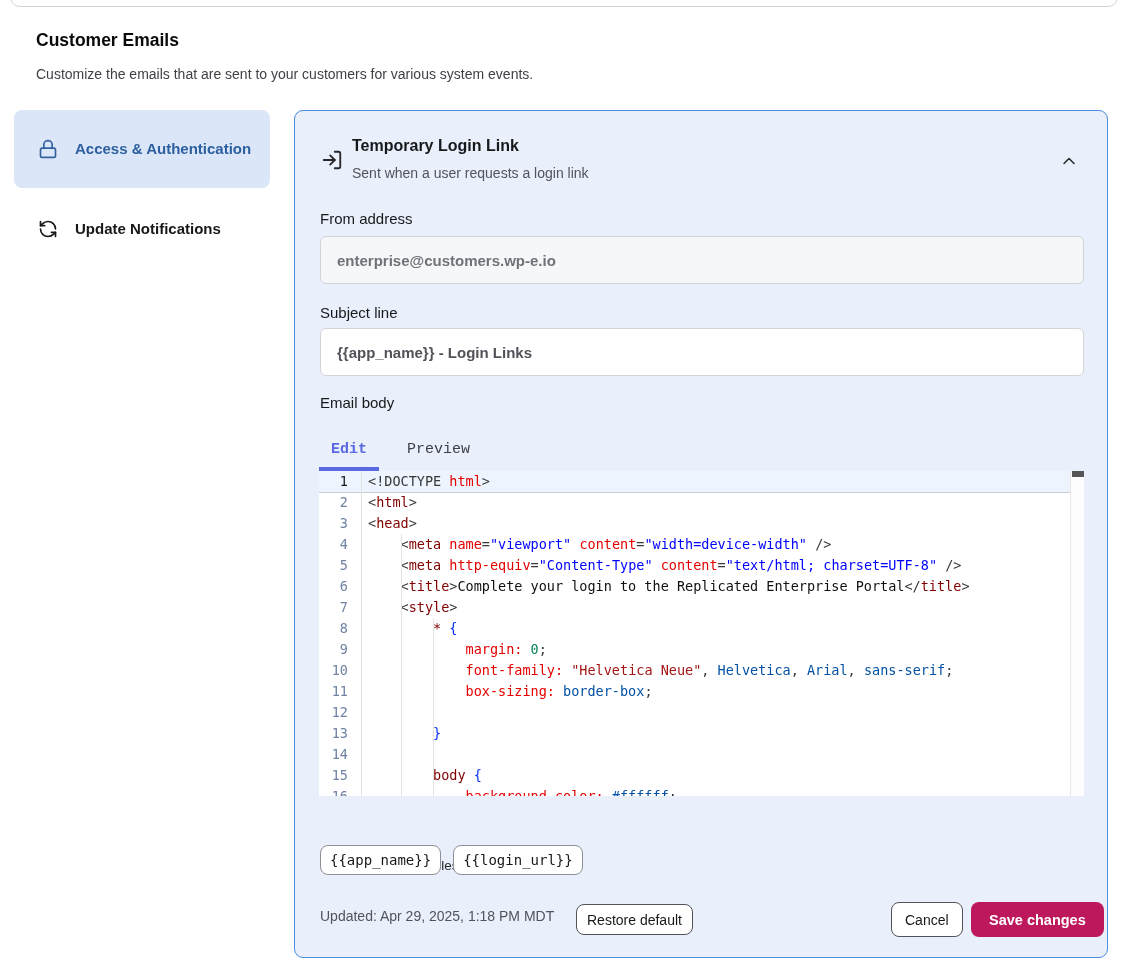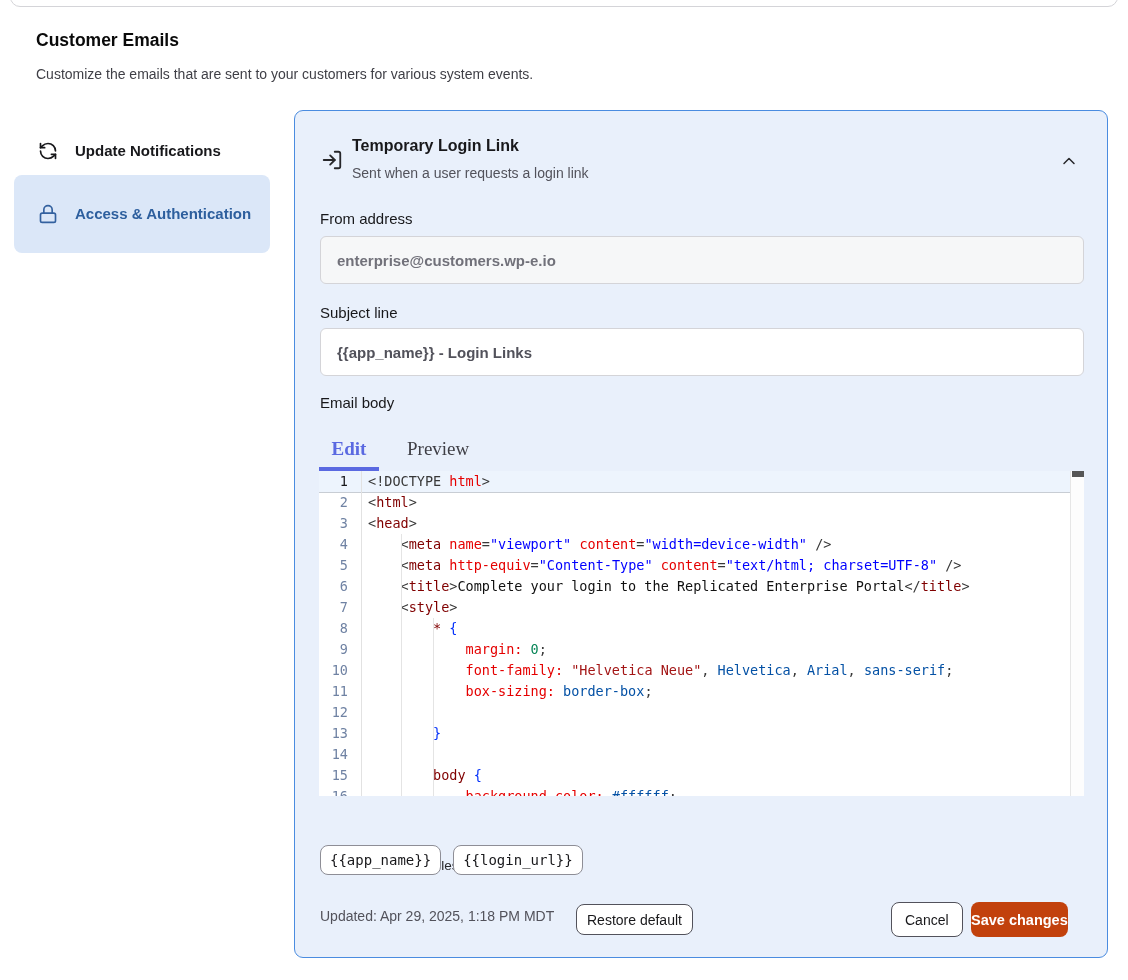--- a/index.html
+++ b/index.html
@@ -47,22 +47,22 @@
   .f-label { position: absolute; left: 25px; font-size: 15px; color: #18181b; }
   .txt-input {
     position: absolute; left: 25px; width: 764px; height: 48px;
     border: 1px solid #d4d4d8; border-radius: 6px;
     padding: 0 16px; font-family: "Liberation Sans", sans-serif; font-size: 15px; font-weight: bold;
   }
   .txt-input.from { background: #f6f7f8; color: #71717a; }
   .txt-input.subject { background: #ffffff; color: #52525b; }
   
   .tabs { position: absolute; left: 24px; top: 320px; display: flex; height: 36px; }
-  .tab { border: none; background: none; font-family: Liberation Serif, serif;
-         font-size: 19px; color: #3f3f46; cursor: pointer; }
+  .tab { border: none; background: none; font-family: Liberation Mono, monospace;
+         font-size: 15px; color: #3f3f46; cursor: pointer; }
   .tab.edit { width: 60px; text-align: center; color: #5a69e1; font-weight: 700; }
   .tab.preview { margin-left: 14px; padding: 0 14px; }
   .tab-underline { position: absolute; left: 24px; top: 356px; width: 60px; height: 4px; background: #5a69e1; }
   
   .editor {
     position: absolute; left: 24px; top: 360px; width: 765px; height: 325px;
     background: #ffffff; overflow: hidden; cursor: text;
   }
   .code-line {
     display: flex; height: 21px; line-height: 21px;
@@ -111,50 +111,50 @@
   }
   .updated { position: absolute; left: 25px; top: 797px; font-size: 14px; color: #52525b; }
   .btn {
     position: absolute; display: inline-flex; align-items: center; justify-content: center;
     font-family: "Liberation Sans", sans-serif; border-radius: 8px; cursor: pointer;
     background: #ffffff; border: 1px solid #52525b; color: #18181b;
   }
   .btn.restore { left: 281px; top: 793px; height: 31px; padding: 0 10px; font-size: 14px; }
   .btn.cancel  { left: 596px; top: 791px; height: 35px; padding: 0 13px; font-size: 14px; }
   .btn.save {
-    left: 676px; top: 791px; height: 35px; padding: 0 0; font-size: 14.5px;
-    background: #c2410c; border: none; color: #ffffff; font-weight: 600; cursor: default;
+    left: 676px; top: 791px; height: 35px; padding: 0 18px; font-size: 14.5px;
+    background: #be185d; border: none; color: #ffffff; font-weight: 600; cursor: default;
   }
 </style>
 </head>
 <body>
 
 <div id="page">
 
   <div class="top-edge"></div>
 
   <div class="page-title">Customer Emails</div>
   <div class="page-subtitle">Customize the emails that are sent to your customers for various system events.</div>
 
   <div class="sidebar">
+    <div class="side-item active">
+      <svg class="icon-20" viewBox="0 0 24 24" fill="none" stroke="#33619f" stroke-width="2" stroke-linecap="round" stroke-linejoin="round">
+        <rect width="18" height="11" x="3" y="11" rx="2" ry="2"></rect>
+          <path d="M7 11V7a5 5 0 0 1 10 0v4"></path>
+      </svg>
+      <span class="lbl">Access &amp; Authentication</span>
+    </div>
     <div class="side-item plain">
       <svg class="icon-20" viewBox="0 0 24 24" fill="none" stroke="#18181b" stroke-width="2" stroke-linecap="round" stroke-linejoin="round">
         <path d="M21 12a9 9 0 0 0-9-9 9.75 9.75 0 0 0-6.74 2.74L3 8"></path>
           <path d="M3 3v5h5"></path>
         <path d="M3 12a9 9 0 0 0 9 9 9.75 9.75 0 0 0 6.74-2.74L21 16"></path>
           <path d="M21 21v-5h-5"></path>
       </svg>
       <span class="lbl">Update Notifications</span>
-    </div>
-    <div class="side-item active">
-      <svg class="icon-20" viewBox="0 0 24 24" fill="none" stroke="#33619f" stroke-width="2" stroke-linecap="round" stroke-linejoin="round">
-        <rect width="18" height="11" x="3" y="11" rx="2" ry="2"></rect>
-          <path d="M7 11V7a5 5 0 0 1 10 0v4"></path>
-      </svg>
-      <span class="lbl">Access &amp; Authentication</span>
     </div>
   </div>
 
   <div class="panel">
 
     <svg class="hdr-icon" viewBox="0 0 24 24" fill="none" stroke="currentColor" stroke-width="2" stroke-linecap="round" stroke-linejoin="round">
       <path d="M15 3h4a2 2 0 0 1 2 2v14a2 2 0 0 1-2 2h-4"></path>
         <polyline points="10 17 15 12 10 7"></polyline>
         <line x1="15" x2="3" y1="12" y2="12"></line>
     </svg>

